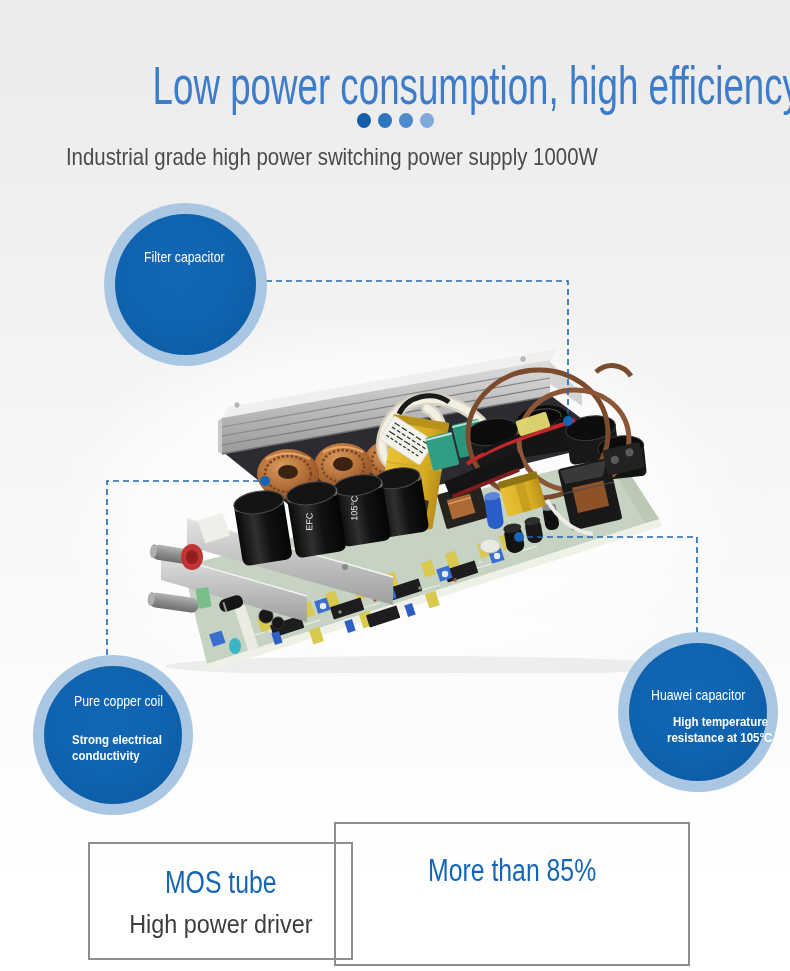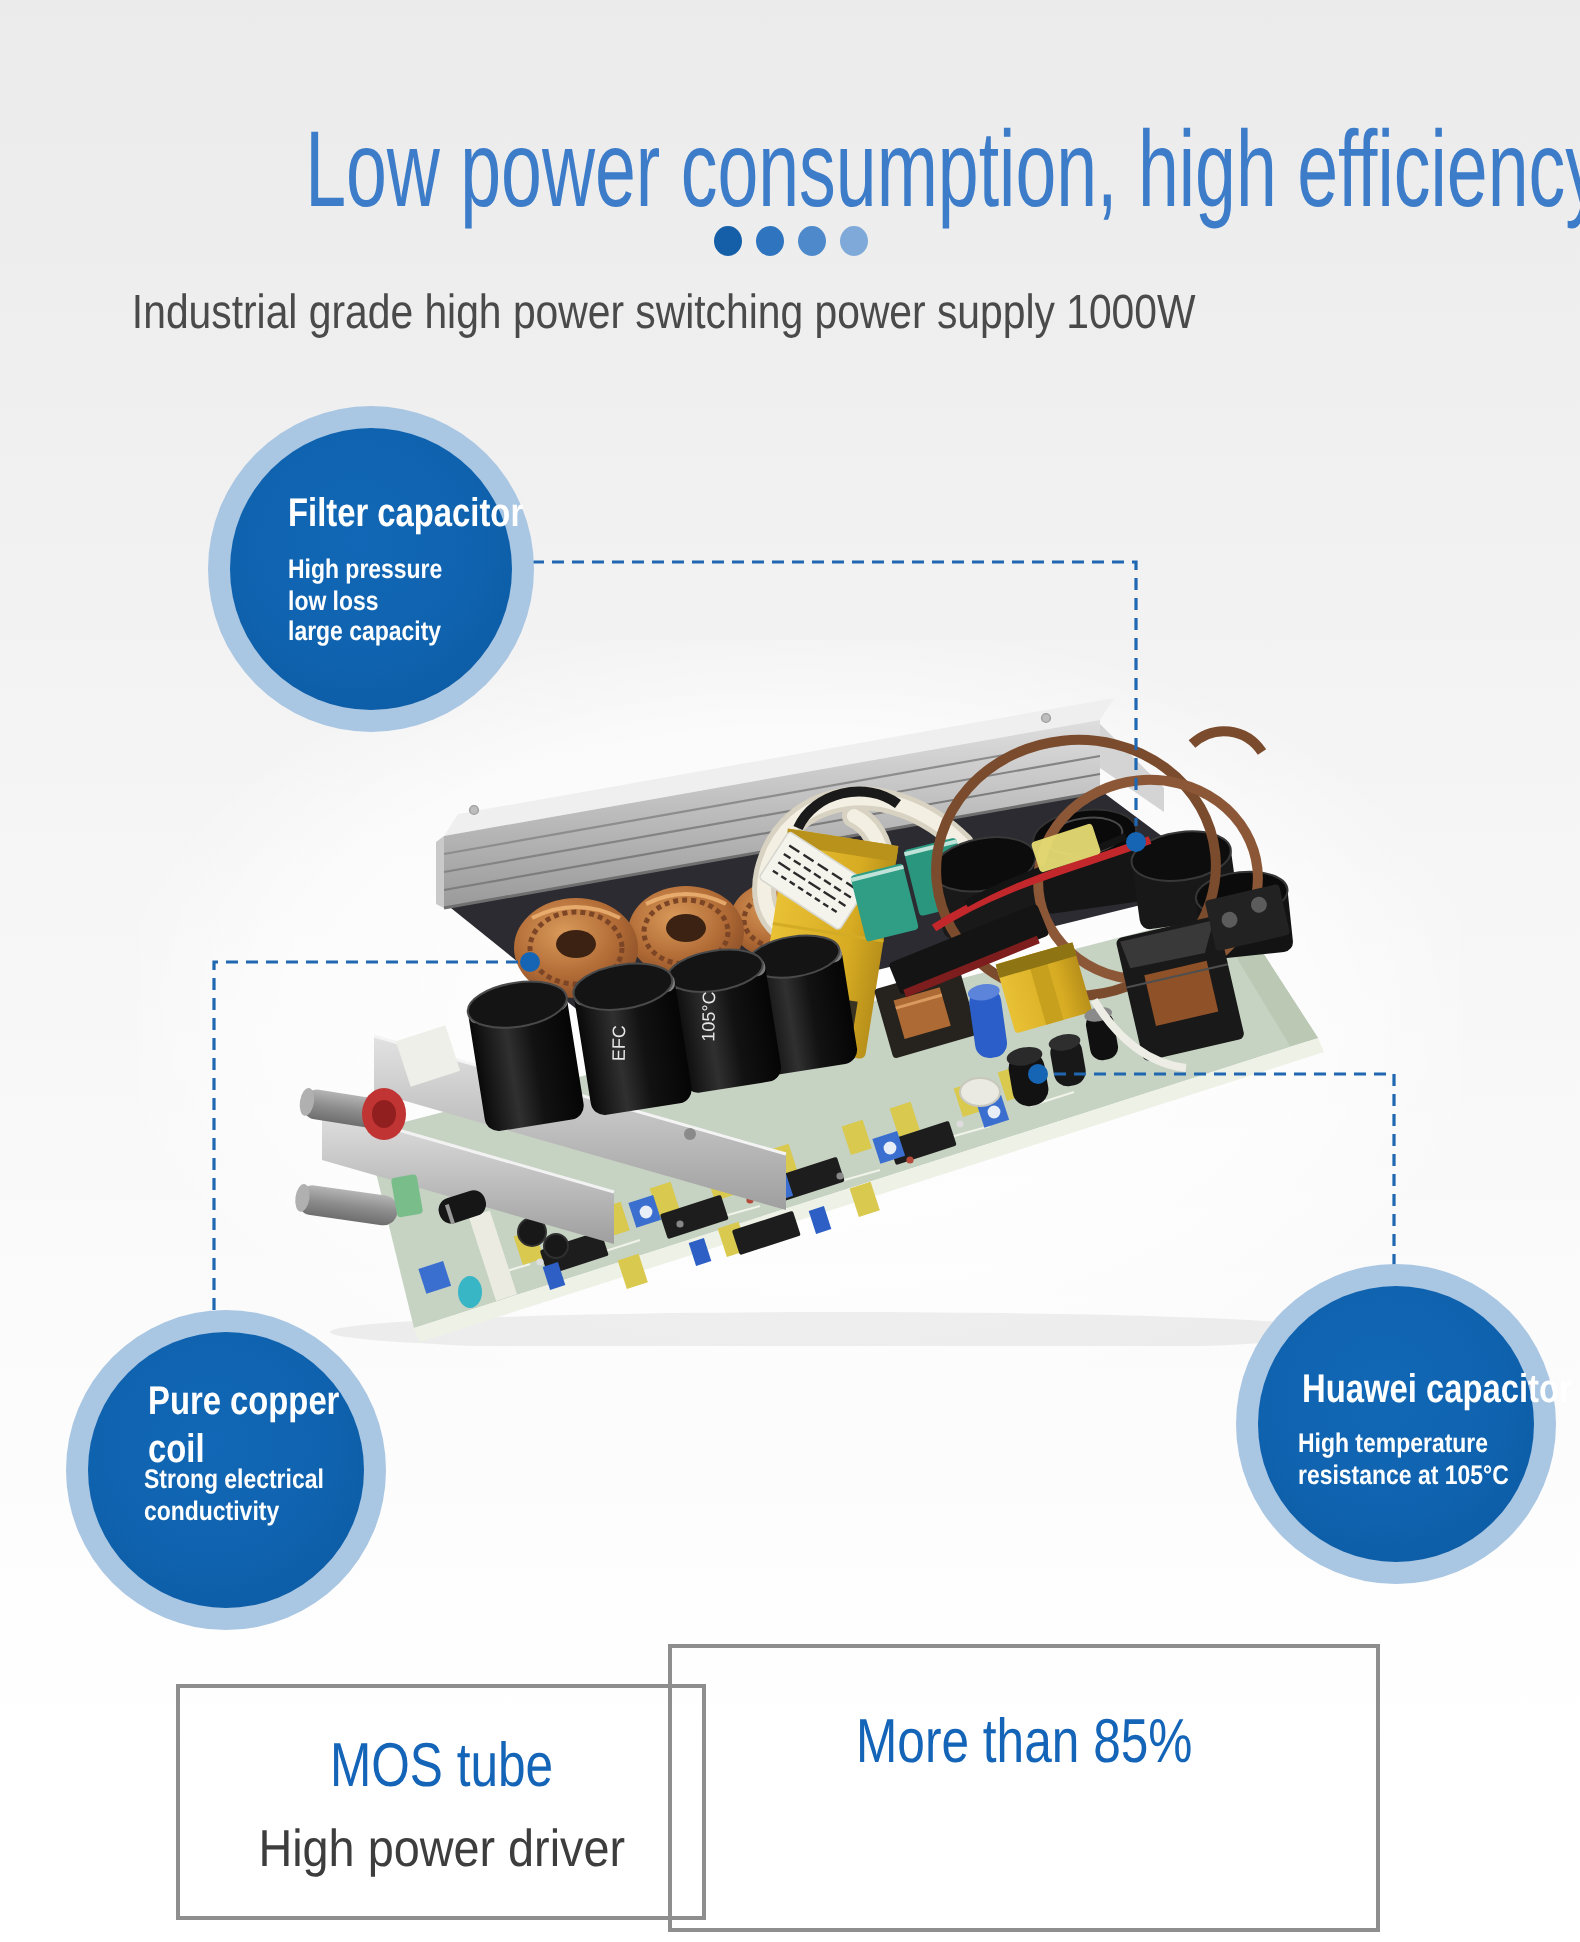--- a/index.html
+++ b/index.html
@@ -36,33 +36,33 @@
   .subtitle .squeeze{transform:scaleX(0.85);}
 
   
   .callout{position:absolute;border-radius:50%;background:var(--circle-ring);z-index:4;}
   .callout .inner{
     position:absolute;left:11px;top:11px;right:11px;bottom:11px;
     border-radius:50%;
     background:radial-gradient(circle at 45% 40%, #1268b6 0%, #0f62ae 55%, #0b589f 100%);
     color:#ffffff;
   }
-  .callout .c-title{position:absolute;font-size:20px;line-height:24px;font-weight:700;}
+  .callout .c-title{position:absolute;font-size:15px;line-height:24px;font-weight:400;}
   .callout .c-sub{position:absolute;font-size:13.5px;line-height:15.5px;font-weight:700;}
   .callout .c-sub .squeeze-l{transform:scaleX(0.85);}
   #callout-1{left:104px;top:203px;width:163px;height:163px;}
   #callout-1 .c-title{left:29px;top:31px;}
   #callout-1 .c-sub{left:29px;top:63px;}
   #callout-2{left:33px;top:655px;width:160px;height:160px;}
   #callout-2 .c-title{left:30px;top:23px;width:118px;white-space:normal;}
   #callout-2 .c-title .squeeze-l{white-space:normal;width:130px;}
   #callout-2 .c-sub{left:28px;top:66px;}
   #callout-3{left:618px;top:632px;width:160px;height:160px;}
   #callout-3 .c-title{left:22px;top:40px;}
-  #callout-3 .c-sub{left:20px;top:71px;}
+  #callout-3 .c-sub{left:38px;top:71px;text-align:center;}
 
   
   .overlay{position:absolute;left:0;top:0;z-index:3;pointer-events:none;}
   .board{position:absolute;left:145px;top:348px;z-index:2;}
 
   
   .feature-box{position:absolute;border:2px solid var(--border-gray);background:transparent;z-index:5;
     display:flex;flex-direction:column;align-items:center;text-align:right;}
   #feature-1{left:88px;top:842px;width:265px;height:118px;padding-top:22px;box-sizing:border-box;}
   #feature-2{left:334px;top:822px;width:356px;height:144px;padding-top:30px;box-sizing:border-box;}
@@ -395,25 +395,20 @@
     <circle cx="265" cy="481" r="5" fill="#1565b4"></circle>
     <polyline points="527,537 697,537 697,633" fill="none" stroke="#1f67b1" stroke-width="1.6" stroke-dasharray="6 4"></polyline>
     <circle cx="519" cy="537" r="5" fill="#1565b4"></circle>
   </svg>
 
   <div class="callout" id="callout-1">
     <div class="inner">
       <div class="c-title">
         <span class="squeeze-l">Filter capacitor</span>
       </div>
-      <div class="c-sub">
-        <span class="squeeze-l">High pressure</span><br>
-        <span class="squeeze-l">low loss</span><br>
-        <span class="squeeze-l">large capacity</span>
-      </div>
     </div>
   </div>
 
   <div class="callout" id="callout-2">
     <div class="inner">
       <div class="c-title">
         <span class="squeeze-l">Pure copper coil</span>
       </div>
       <div class="c-sub">
         <span class="squeeze-l">Strong electrical</span><br>

